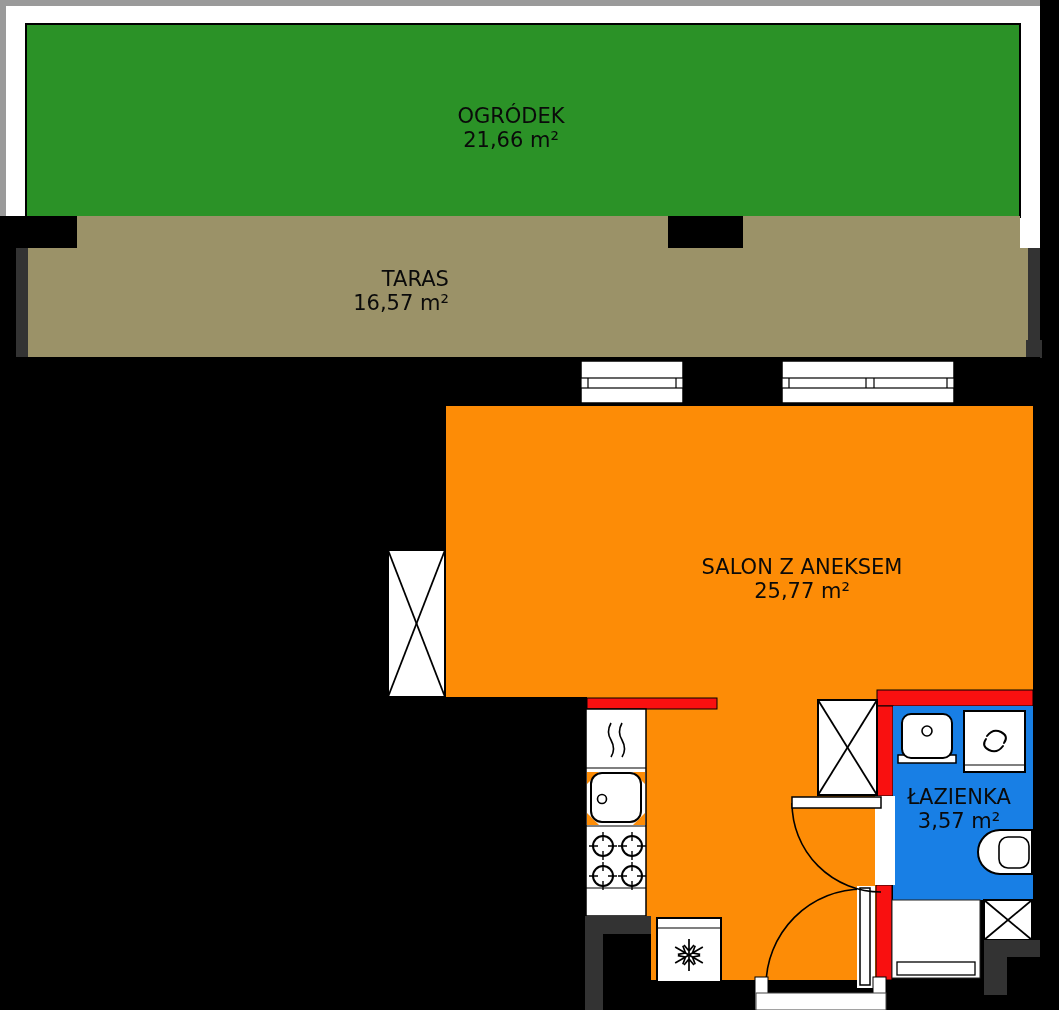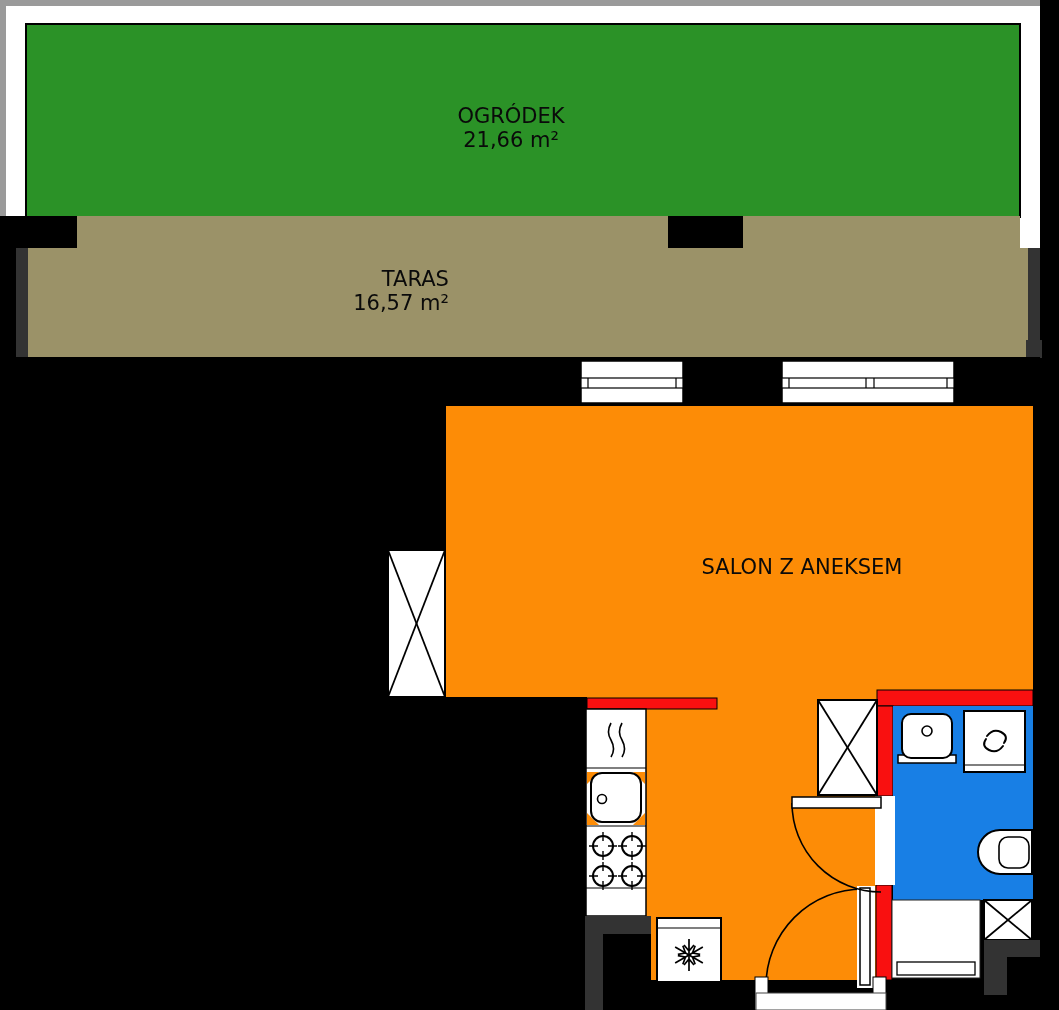--- a/index.html
+++ b/index.html
@@ -193,16 +193,21 @@
   <span>21,66 m²</span>
 </div>
 
 <div class="room-label lbl-terrace">
   <span>TARAS</span>
   <span>16,57 m²</span>
 </div>
 
 <div class="room-label lbl-living">
   <span>SALON Z ANEKSEM</span>
-</div>
-
+  <span>25,77 m²</span>
+</div>
+
+<div class="room-label lbl-bathroom">
+  <span>ŁAZIENKA</span>
+  <span>3,57 m²</span>
+</div>
 
 </div>
 
 </body></html>

